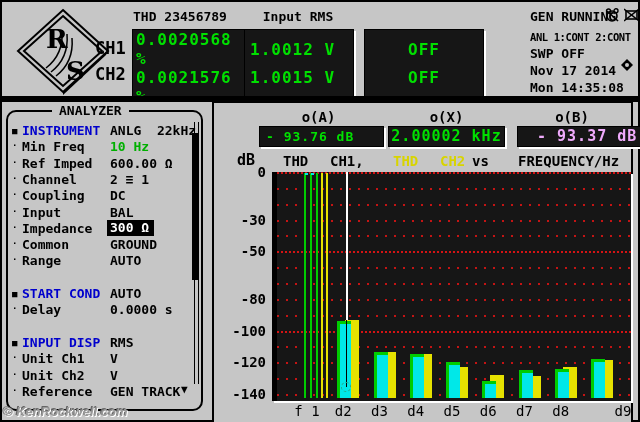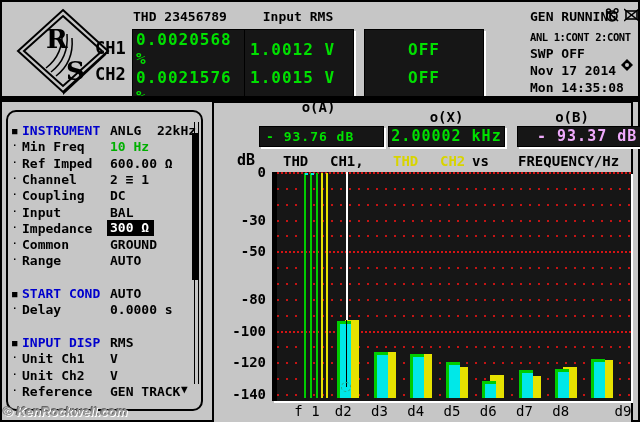--- a/index.html
+++ b/index.html
@@ -104,20 +104,21 @@
   <div class="abs txt t13 statline" style="top:63px;">Nov 17 2014</div>
   <svg class="abs" style="left:621px;top:59px;" width="12" height="12" viewBox="0 0 12 12">
     <polygon points="6,0 12,6 6,12 0,6" fill="#000"></polygon>
     <circle cx="6" cy="6" r="2" fill="#c6c6c6"></circle>
   </svg>
   <div class="abs txt t13 statline" style="top:80px;">Mon 14:35:08</div>
 
   <div id="divider" class="abs"></div>
 
   <div id="menu-frame" class="abs"></div>
+  <div id="menu-title" class="abs txt t13">ANALYZER</div>
   <div id="menu-rows">
       <div class="abs mrow" style="top: 123px;">
         <div class="mmark" style="top: 3px;">■</div>
         <div class="mlabel hdr">INSTRUMENT</div>
         <div class="mvalue">ANLG  22kHz</div>
       </div>
       <div class="abs mrow" style="top: 139.3px;">
         <div class="mmark" style="top: 1px;">·</div>
         <div class="mlabel">Min Freq</div>
         <div class="mvalue green">10 Hz</div>
@@ -187,21 +188,21 @@
         <div class="mlabel">Reference</div>
         <div class="mvalue">GEN TRACK</div>
       </div>
     </div>
   <div id="menu-scroll-track" class="abs"></div>
   <div id="menu-scroll-thumb" class="abs"></div>
   <div id="menu-scroll-arrow" class="abs">▼</div>
 
   <div id="graph-panel" class="abs"></div>
 
-  <div class="abs txt t13 readout-label" style="left:259px;top:100px;width:119px;text-align:center;">o(A)</div>
+  <div class="abs txt t13 readout-label" style="left:259px;top:110px;width:119px;text-align:center;">o(A)</div>
   <div class="abs dispbox lcd" style="left:259px;top:126px;width:117px;height:19px;font-size:13px;line-height:19px;padding-left:6px;">- 93.76 dB</div>
 
   <div class="abs txt t13 readout-label" style="left:388px;top:110px;width:117px;text-align:center;">o(X)</div>
   <div class="abs dispbox lcd" style="left:388px;top:126px;width:115px;height:19px;font-size:15px;line-height:19px;text-align:center;">2.00002 kHz</div>
 
   <div class="abs txt t13 readout-label" style="left:517px;top:110px;width:110px;text-align:center;">o(B)</div>
   <div class="abs dispbox lcd" style="left:517px;top:126px;width:108px;height:19px;font-size:15px;line-height:19px;padding-left:19px;color:#f0abfc;">- 93.37 dB</div>
 
   <div class="abs txt" style="left:221px;top:151px;font-size:15px;margin-left:16px;">dB</div>
   <div id="chart-title">

